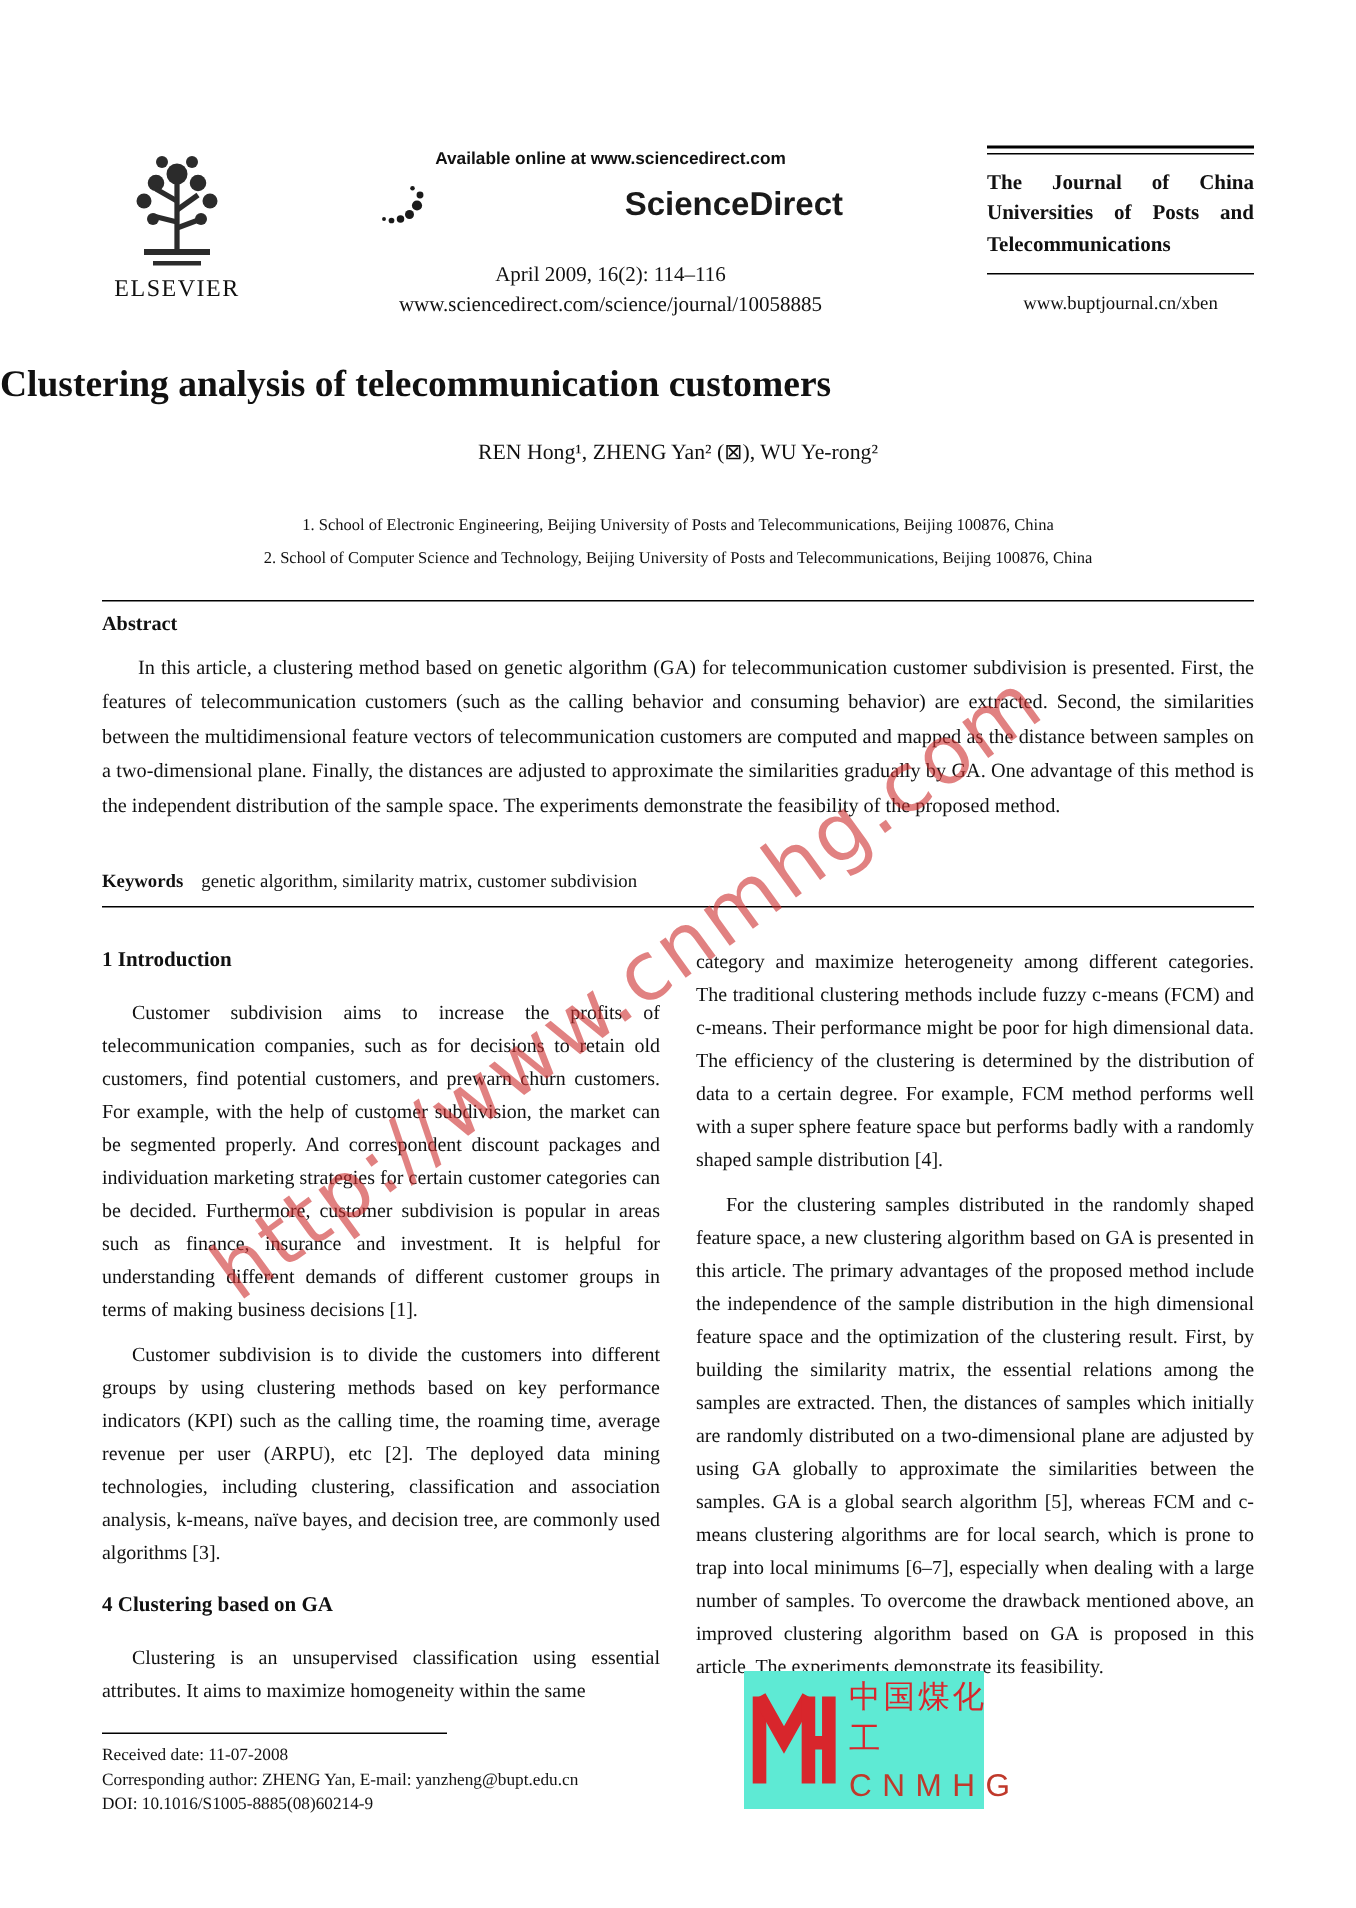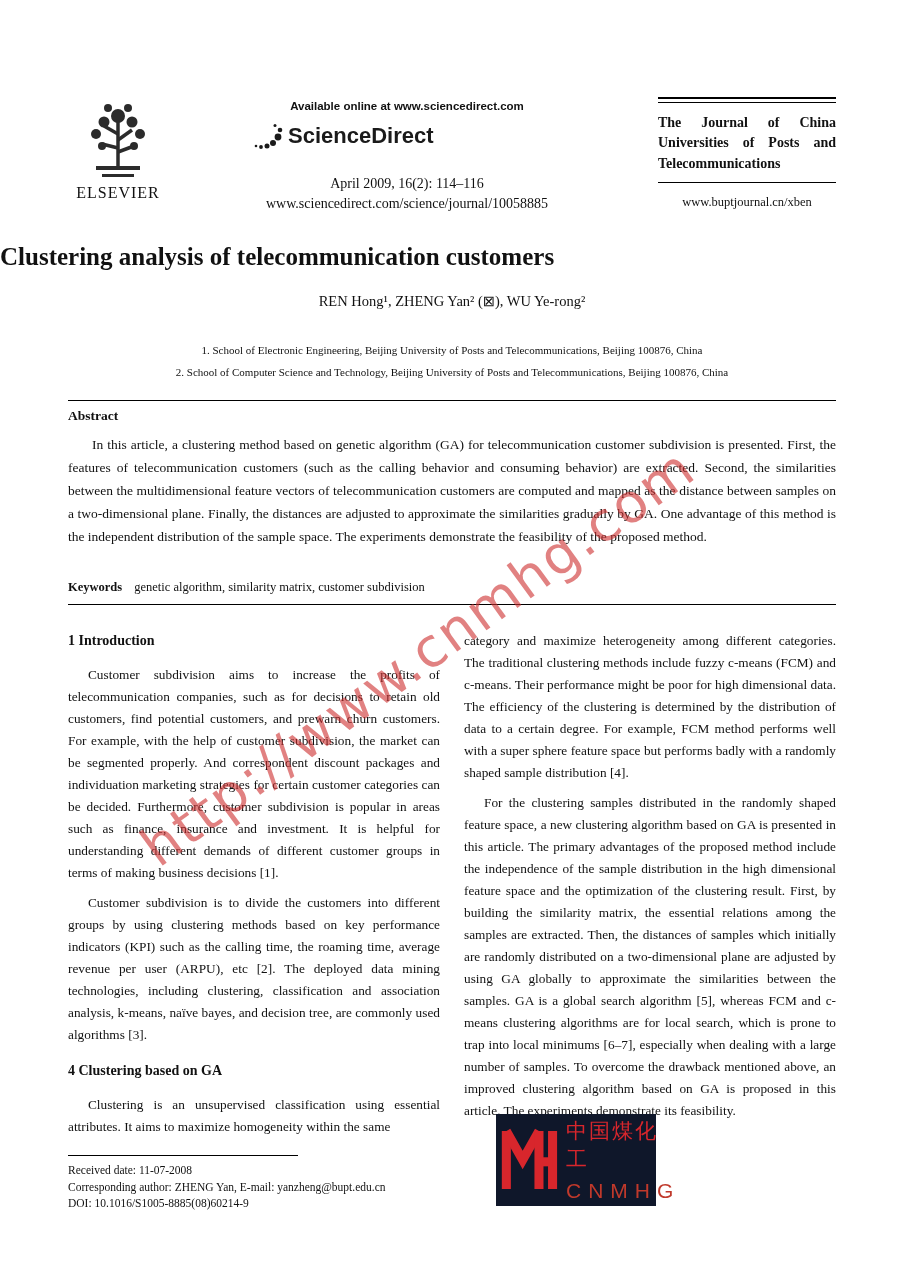--- a/index.html
+++ b/index.html
@@ -14,21 +14,21 @@
     color: #111;
     overflow: hidden;
   }
   
   .elsevier-block { position: absolute; left: 72px; top: 98px; width: 92px; text-align: center; }
   .elsevier-tree { width: 82px; height: 84px; margin: 0 auto; display: block; }
   .elsevier-word { font-family: "Liberation Serif", serif; font-size: 16px; letter-spacing: 1px; margin-top: 2px; }
 
   .center-block { position: absolute; left: 252px; top: 100px; width: 310px; text-align: center; }
   .available-online { font-family: "Liberation Sans", sans-serif; font-size: 11.5px; font-weight: bold; }
-  .sd-logo { margin-top: 10px; display: flex; align-items: center; justify-content: flex-start; gap: 4px; }
+  .sd-logo { margin-top: 10px; display: flex; align-items: center; justify-content: space-between; gap: 4px; }
   .sd-text { font-family: "Liberation Sans", sans-serif; font-size: 22px; font-weight: 600; color: #1a1a1a; }
   .issue-info { margin-top: 26px; font-size: 14px; }
   .journal-url { margin-top: 4px; font-size: 14px; }
 
   .right-block { position: absolute; left: 658px; top: 97px; width: 178px; }
   .rule-thick { border-top: 2.5px solid #000; margin-bottom: 3px; }
   .rule-thin { border-top: 1.5px solid #000; }
   .journal-name { font-size: 14px; font-weight: bold; text-align: justify; line-height: 1.45; margin: 10px 0 8px 0; }
   .journal-site { font-size: 12.5px; text-align: center; margin-top: 12px; }
 
@@ -64,21 +64,21 @@
   .watermark {
     position: absolute; left: 148px; top: 822px;
     font-family: "DejaVu Sans", sans-serif;
     font-size: 54px; letter-spacing: 2px;
     color: rgba(205, 45, 45, 0.6);
     transform: rotate(-36deg); transform-origin: 0 50%;
     white-space: nowrap; pointer-events: none; z-index: 5;
   }
   .cnmhg-logo {
     position: absolute; left: 496px; top: 1114px; width: 160px; height: 92px;
-    background: #0f172a; z-index: 6;
+    background: #5eead4; z-index: 6;
     display: flex; align-items: center; gap: 8px; padding: 4px;
   }
   .cnmhg-glyph { width: 58px; height: 70px; flex: 0 0 auto; }
   .cnmhg-texts { display: flex; flex-direction: column; gap: 6px; }
   .cnmhg-cn { font-size: 21px; color: #d8262c; letter-spacing: 2px; font-family: "DejaVu Sans", sans-serif; }
   .cnmhg-en { font-size: 21px; color: #c0392b; letter-spacing: 7px; font-family: "Liberation Sans", sans-serif; }
 </style>
 </head>
 <body>
 

